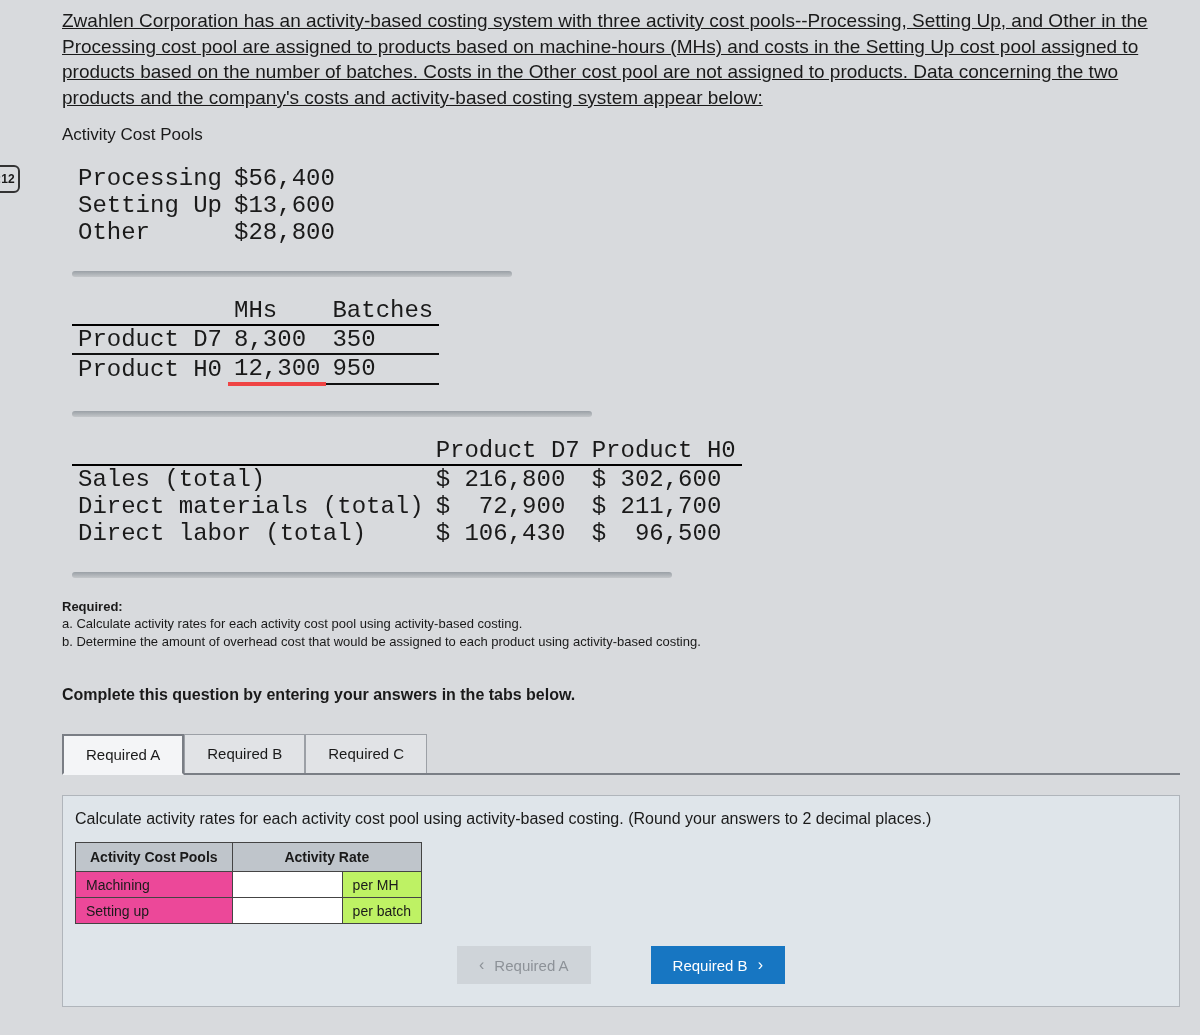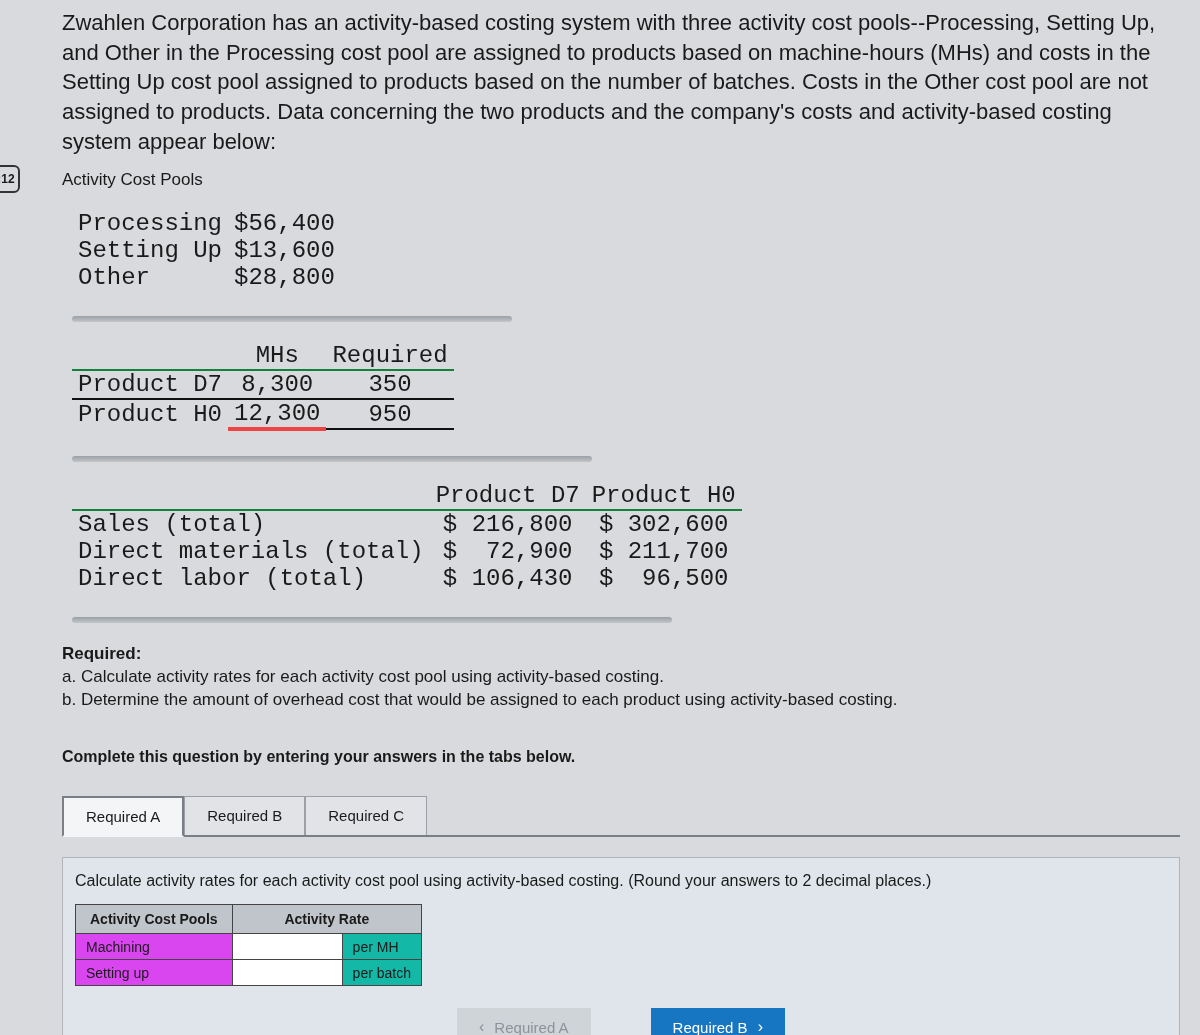--- a/index.html
+++ b/index.html
@@ -26,49 +26,50 @@
     align-items: center;
     justify-content: center;
     font-size: 12px;
     font-weight: bold;
   }
   .page {
     margin-left: 22px;
     padding: 8px 20px 20px 40px;
   }
   .intro {
-    font-size: 22px;
+    font-size: 19px;
     line-height: 1.35;
     margin-bottom: 14px;
+    text-decoration: underline;
   }
   .section-header {
     font-size: 17px;
     margin-bottom: 20px;
   }
   .mono-table {
     font-family: "Courier New", monospace;
     font-size: 24px;
     margin-left: 10px;
     margin-bottom: 25px;
     border-collapse: collapse;
   }
   .mono-table td { padding: 0 6px; white-space: pre; }
-  .mono-table .headrow td { border-bottom: 2px solid #15803d; }
+  .mono-table .headrow td { border-bottom: 2px solid #000000; }
   .mono-table .totalrow td { border-top: 2px solid #111; }
   .mono-table .dbl td { border-bottom: 4px double #111; }
-  .right { text-align: center; }
+  .right { text-align: left; }
   .center { text-align: center; }
   .scrollhint {
     height: 6px;
     background: linear-gradient(#9aa0a6, #c3c6c9);
     border-radius: 3px;
     margin: 4px 0 20px 10px;
     width: 440px;
   }
-  .req-block { margin-top: 4px; margin-bottom: 14px; font-size: 17px; line-height: 1.35; }
+  .req-block { margin-top: 4px; margin-bottom: 14px; font-size: 13px; line-height: 1.35; }
   .req-block strong { font-weight: bold; }
   .instruct {
     font-weight: bold;
     font-size: 16px;
     margin-bottom: 30px;
     margin-top: 36px;
   }
   .tabs {
     display: flex;
     border-bottom: 2px solid #7a7e85;
@@ -104,24 +105,24 @@
   .input-table th {
     background: #bfc5cb;
     border: 1px solid #444;
     padding: 6px 14px;
     font-weight: bold;
     text-align: center;
   }
   .input-table td {
     border: 1px solid #444;
     padding: 4px 10px;
-    background: #14b8a6;
+    background: #bef264;
     height: 26px;
   }
-  .input-table .lab { background: #d946ef; }
+  .input-table .lab { background: #ec4899; }
   .input-cell { width: 110px; background: #fff !important; }
   .nav-row {
     display: flex;
     justify-content: center;
     gap: 60px;
     margin-top: 22px;
   }
   .nav-btn {
     display: flex;
     align-items: center;
@@ -162,21 +163,21 @@
         </tr>
   </tbody>
     </table>
   <div class="scrollhint" style="width:440px"></div>
 
   <table class="mono-table">
     <tbody>
         <tr class="headrow">
       <td></td>
       <td class="right">MHs</td>
-      <td class="right">Required</td>
+      <td class="right">Batches</td>
     </tr>
     <tr>
       <td>Product D7</td>
       <td class="right">8,300</td>
       <td class="right">350</td>
     </tr>
     <tr class="totalrow">
       <td>Product H0</td>
       <td class="right" style="border-bottom:4px solid #ef4444">12,300</td>
       <td class="right" style="border-bottom:2px solid #111">950</td>

